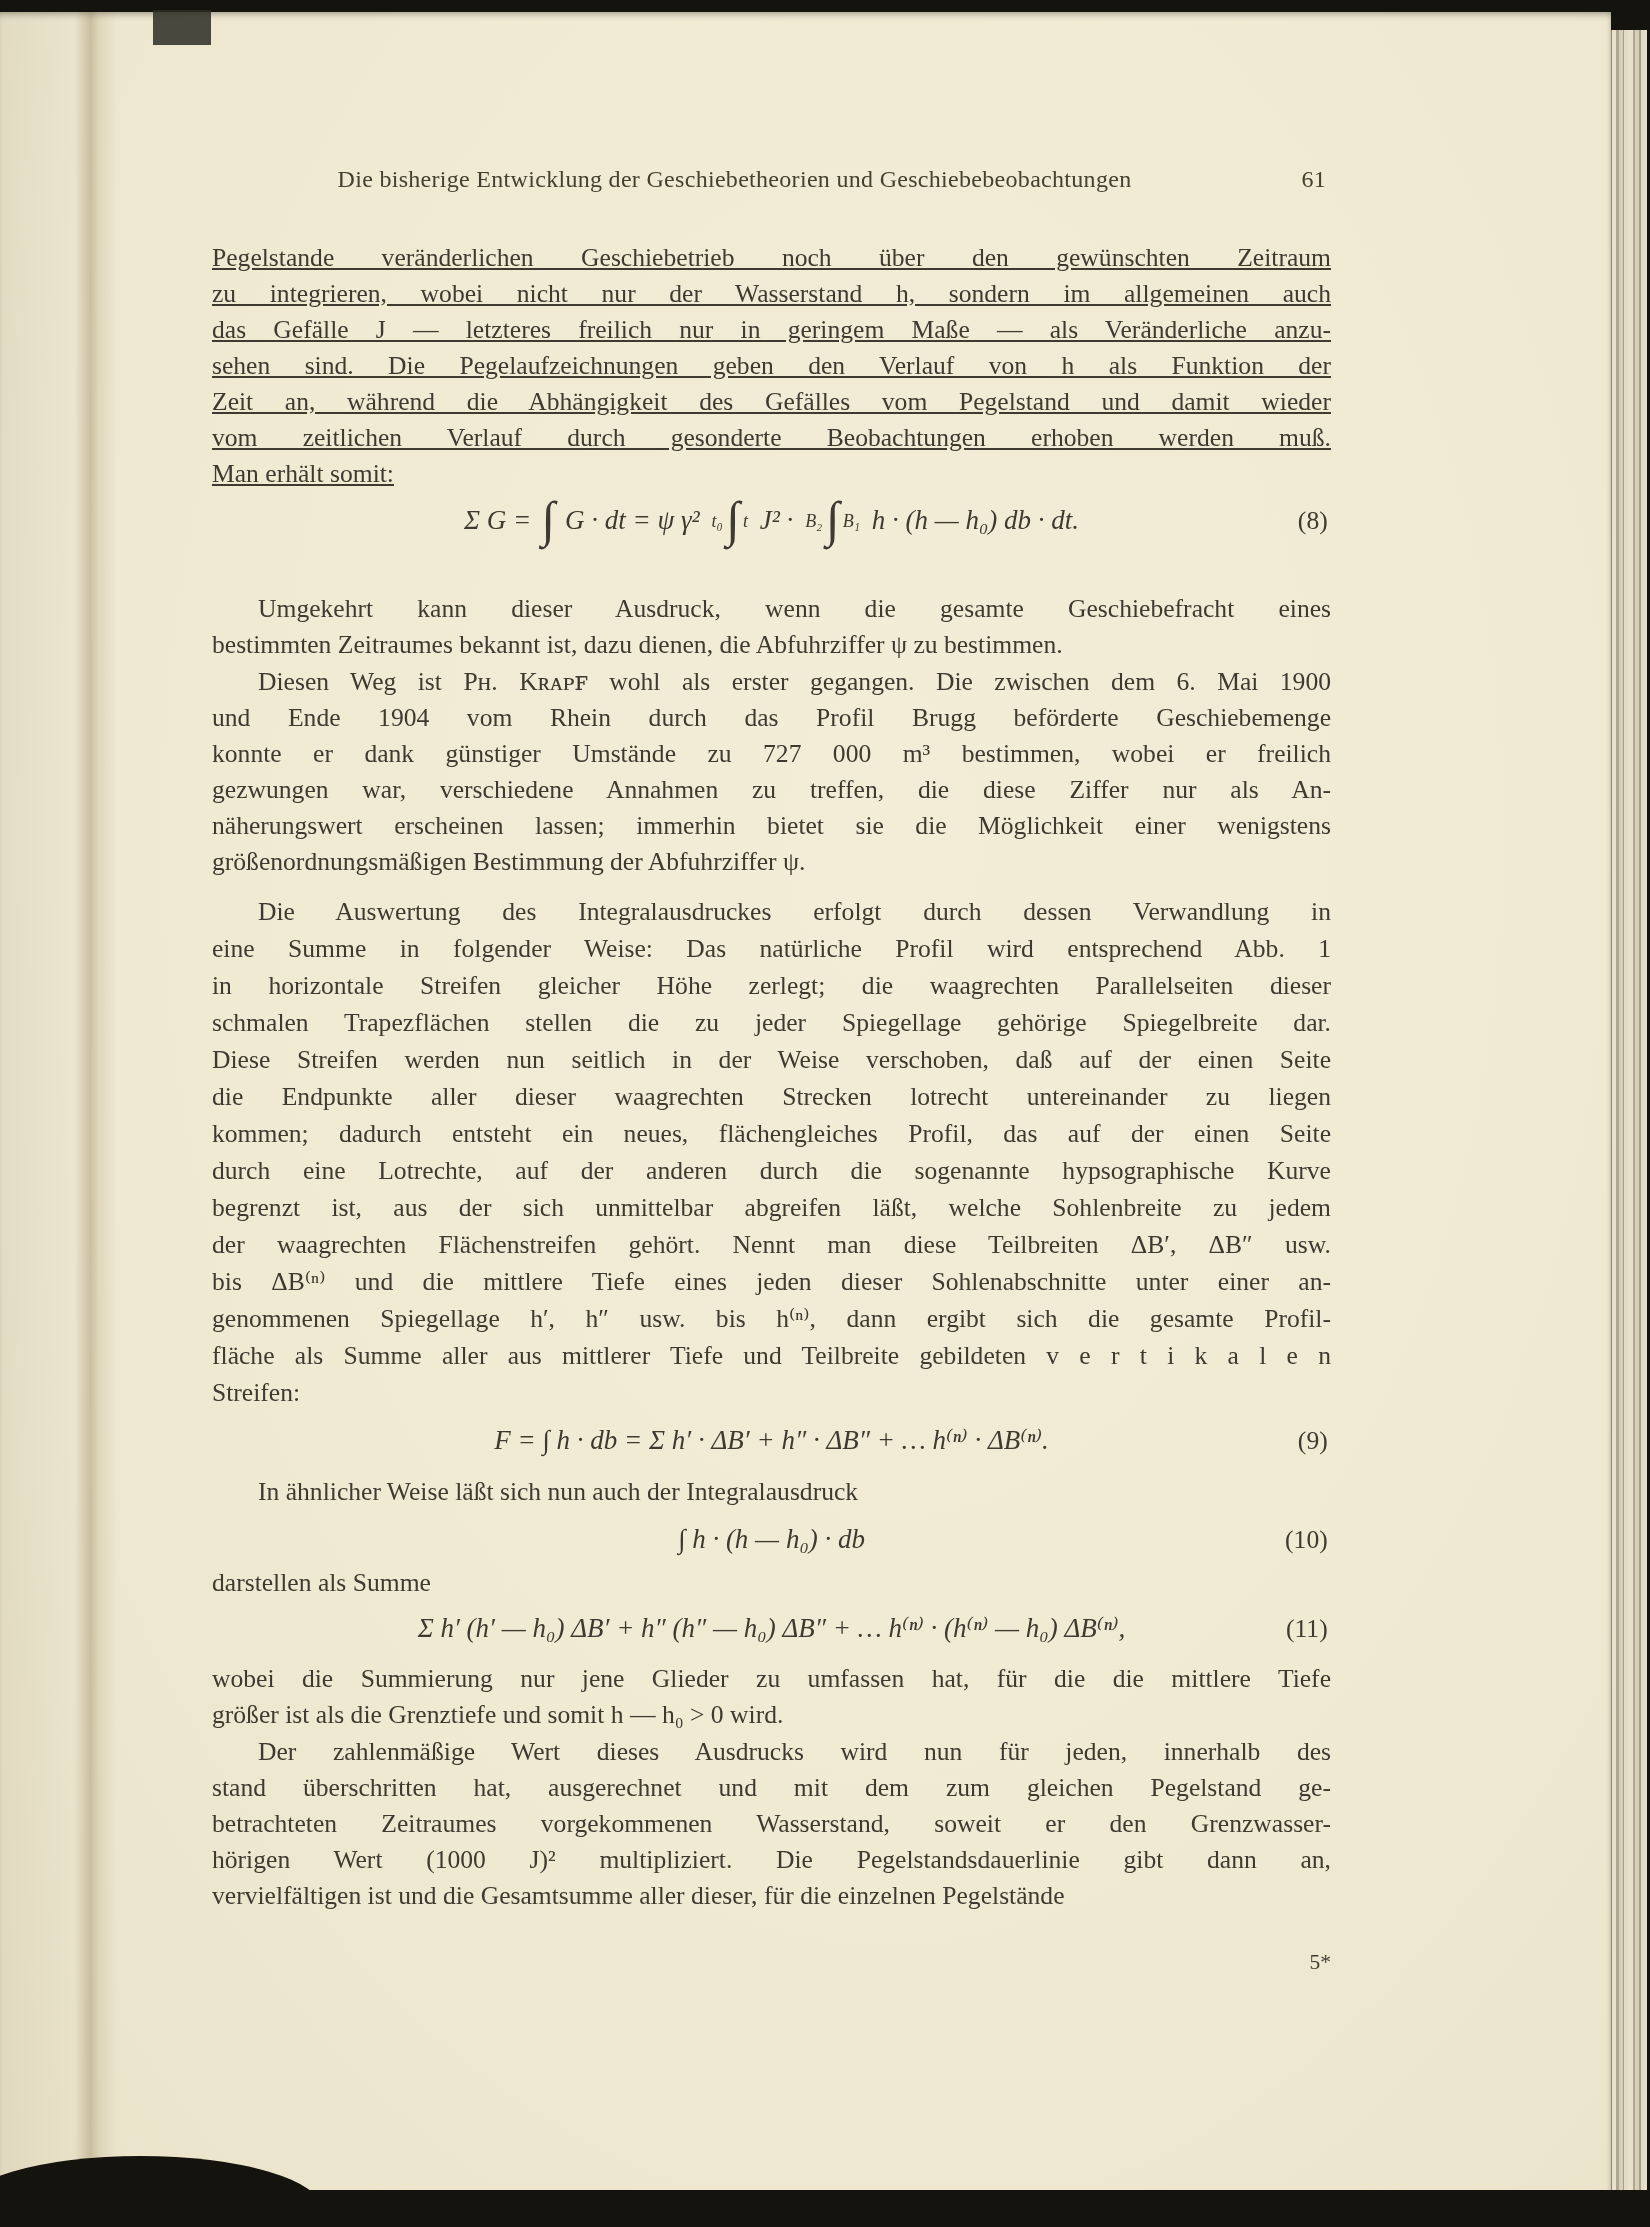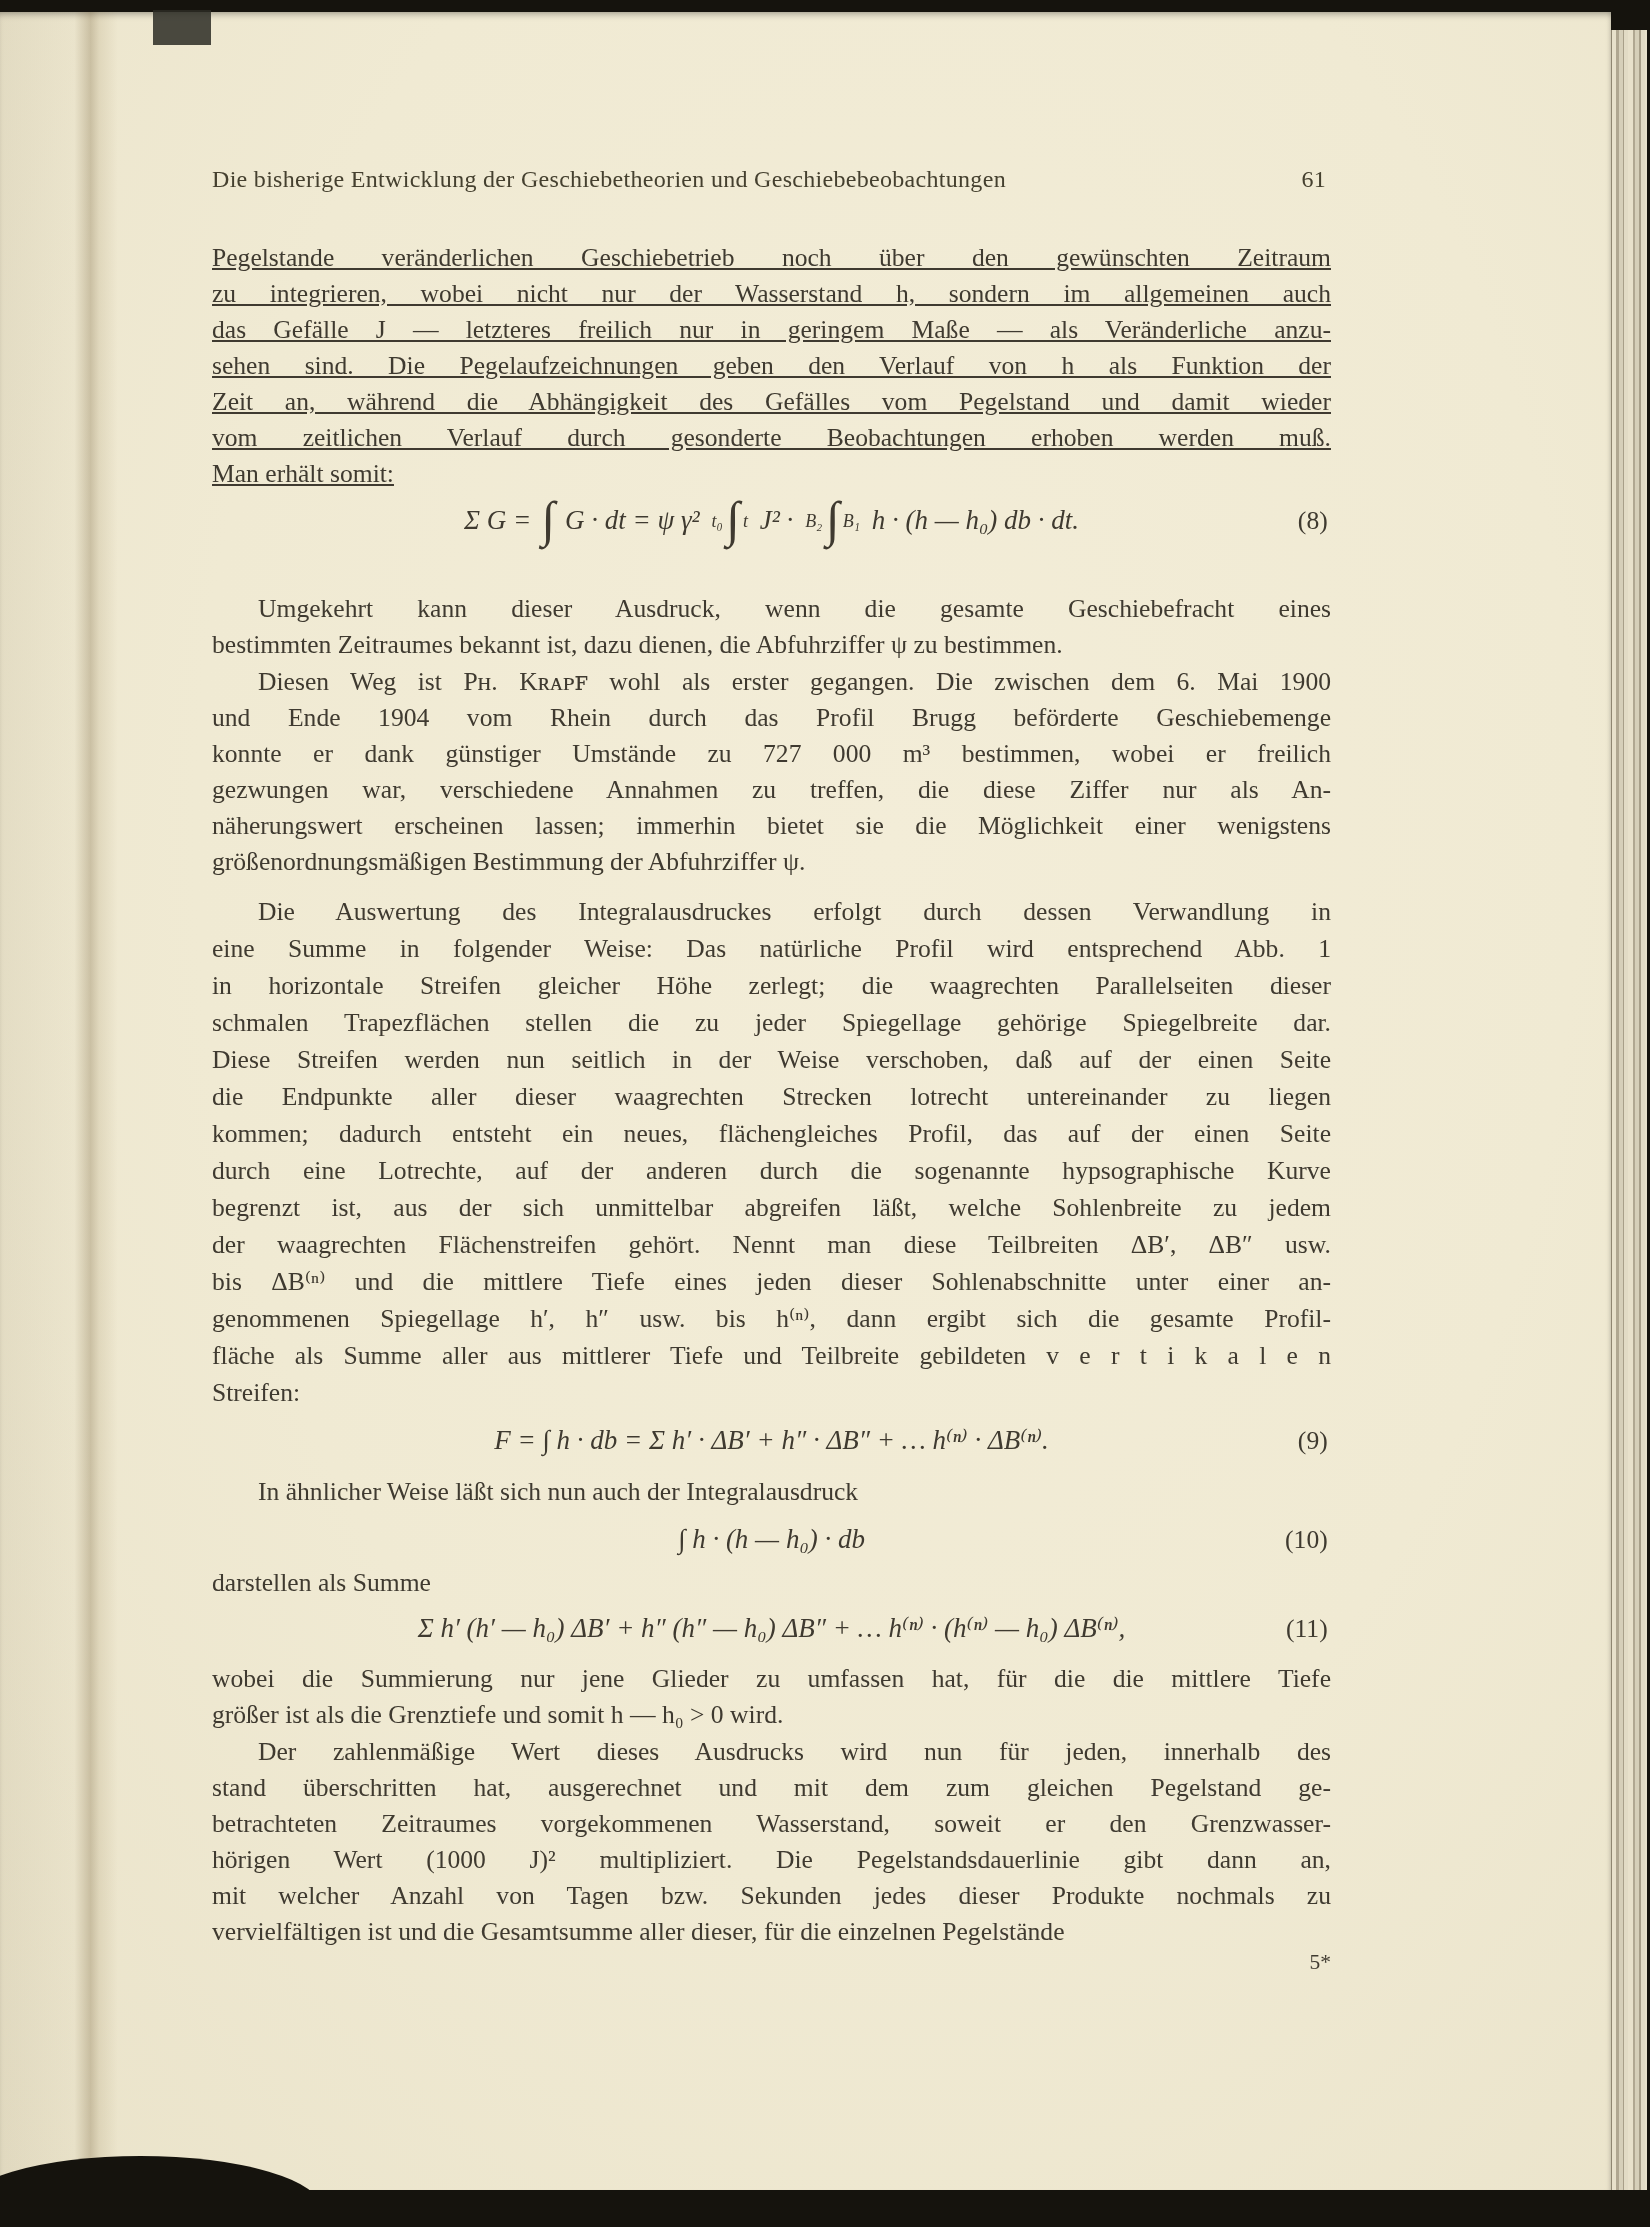--- a/index.html
+++ b/index.html
@@ -19,21 +19,21 @@
   .top-black{position:absolute;left:0;top:0;width:1651px;height:11.6px;background:#15130d;}
   .top-right-black{position:absolute;left:1611px;top:0;width:40px;height:30px;background:#15130d;}
   .top-tab{position:absolute;left:153px;top:10px;width:58px;height:35px;background:#2c2b24;opacity:.85;}
   .bottom-black{position:absolute;left:0;top:2190px;width:1651px;height:38px;background:#15130d;}
   .curl{position:absolute;left:-41px;top:2156px;width:363px;height:107px;background:#15130d;border-radius:50%;}
   .right-black{position:absolute;left:1647px;top:0;width:3.3px;height:2227px;background:#15130d;}
 
   
   .col{position:absolute;left:212px;width:1119px;color:#3f3a30;}
   .header-row{top:154px;font-size:24px;letter-spacing:0.3px;color:#45402f;}
-  .header-row .ttl{display:block;padding-right:74px;}
+  .header-row .ttl{display:block;text-align:center;padding-right:74px;}
   .header-row .pgnum{position:absolute;right:5px;top:0;}
   .para{font-size:25.6px;line-height:36px;}
   .lh45{line-height:37px;}
   .tline{text-align:justify;text-align-last:justify;}
   .tlast{text-align-last:left;}
   .indent > .tline:first-child{text-indent:46px;}
 
   
   .formula{position:absolute;left:212px;width:1119px;font-style:italic;font-size:27px;color:#3f3a30;}
   .f-center{display:flex;justify-content:center;align-items:center;}
@@ -148,21 +148,20 @@
     <div class="col para" style="top:1649px;">
         <div class="tline">wobei die Summierung nur jene Glieder zu umfassen hat, für die die mittlere Tiefe</div>
         <div class="tline tlast">größer ist als die Grenztiefe und somit h — h₀ &gt; 0 wird.</div>
       </div>
 
     <div class="col para indent" style="top:1722px;">
         <div class="tline">Der zahlenmäßige Wert dieses Ausdrucks wird nun für jeden, innerhalb des</div>
         <div class="tline">stand überschritten hat, ausgerechnet und mit dem zum gleichen Pegelstand ge-</div>
         <div class="tline">betrachteten Zeitraumes vorgekommenen Wasserstand, soweit er den Grenzwasser-</div>
         <div class="tline">hörigen Wert (1000 J)² multipliziert.  Die Pegelstandsdauerlinie gibt dann an,</div>
-        <div class="tline">mit welcher Anzahl von Tagen bzw. Sekunden jedes dieser Produkte nochmals zu</div>
         <div class="tline tlast">vervielfältigen ist und die Gesamtsumme aller dieser, für die einzelnen Pegelstände</div>
       </div>
 
     <div class="footer-mark">5*</div>
 
     <span class="frag" style="top:1599px;">)</span>
     <span class="frag" style="top:1707px;">)</span>
     <span class="frag" style="top:1766px;">a</span>
     <span class="frag" style="top:1839px;">t</span>
     <span class="frag" style="top:1880px;">n</span>

